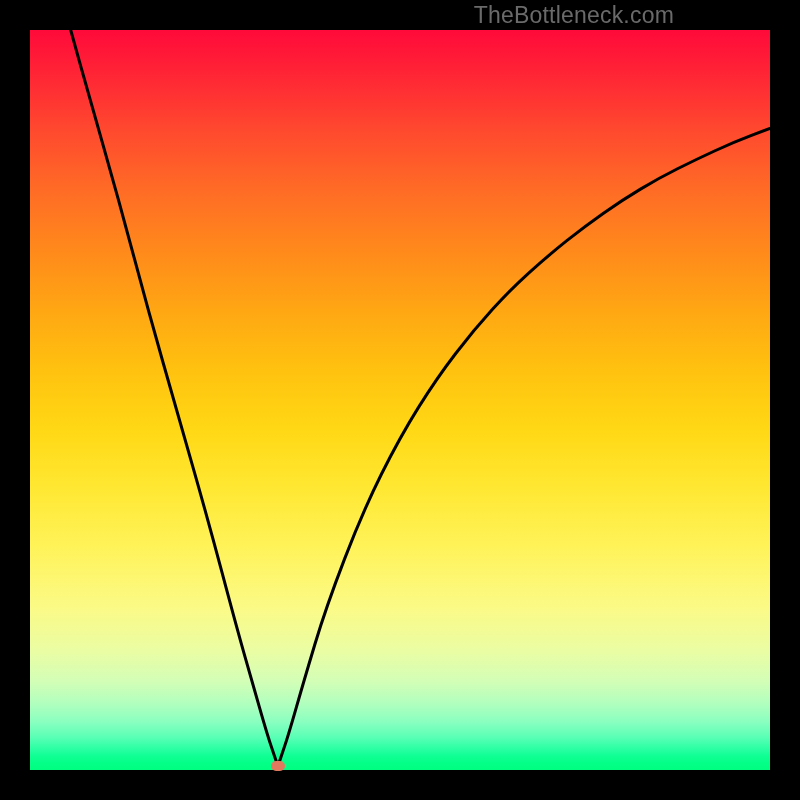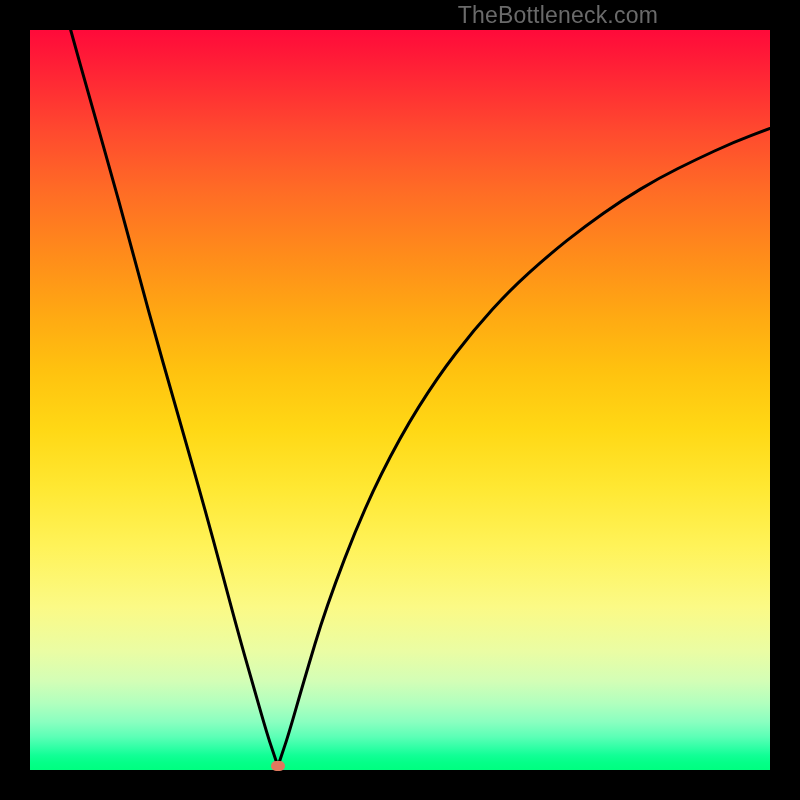--- a/index.html
+++ b/index.html
@@ -9,20 +9,21 @@
     height: 800px;
     background: #000000;
     overflow: hidden;
     font-family: Arial, Helvetica, sans-serif;
   }
   .stage {
     position: relative;
     width: 676px;
     height: 800px;
     background: #000000;
+    padding-left: 16px;
   }
   .watermark {
     position: absolute;
     top: 2px;
     right: 18px;
     color: #6a6a6a;
     font-size: 23px;
     font-weight: 500;
     letter-spacing: 0.2px;
     user-select: none;

